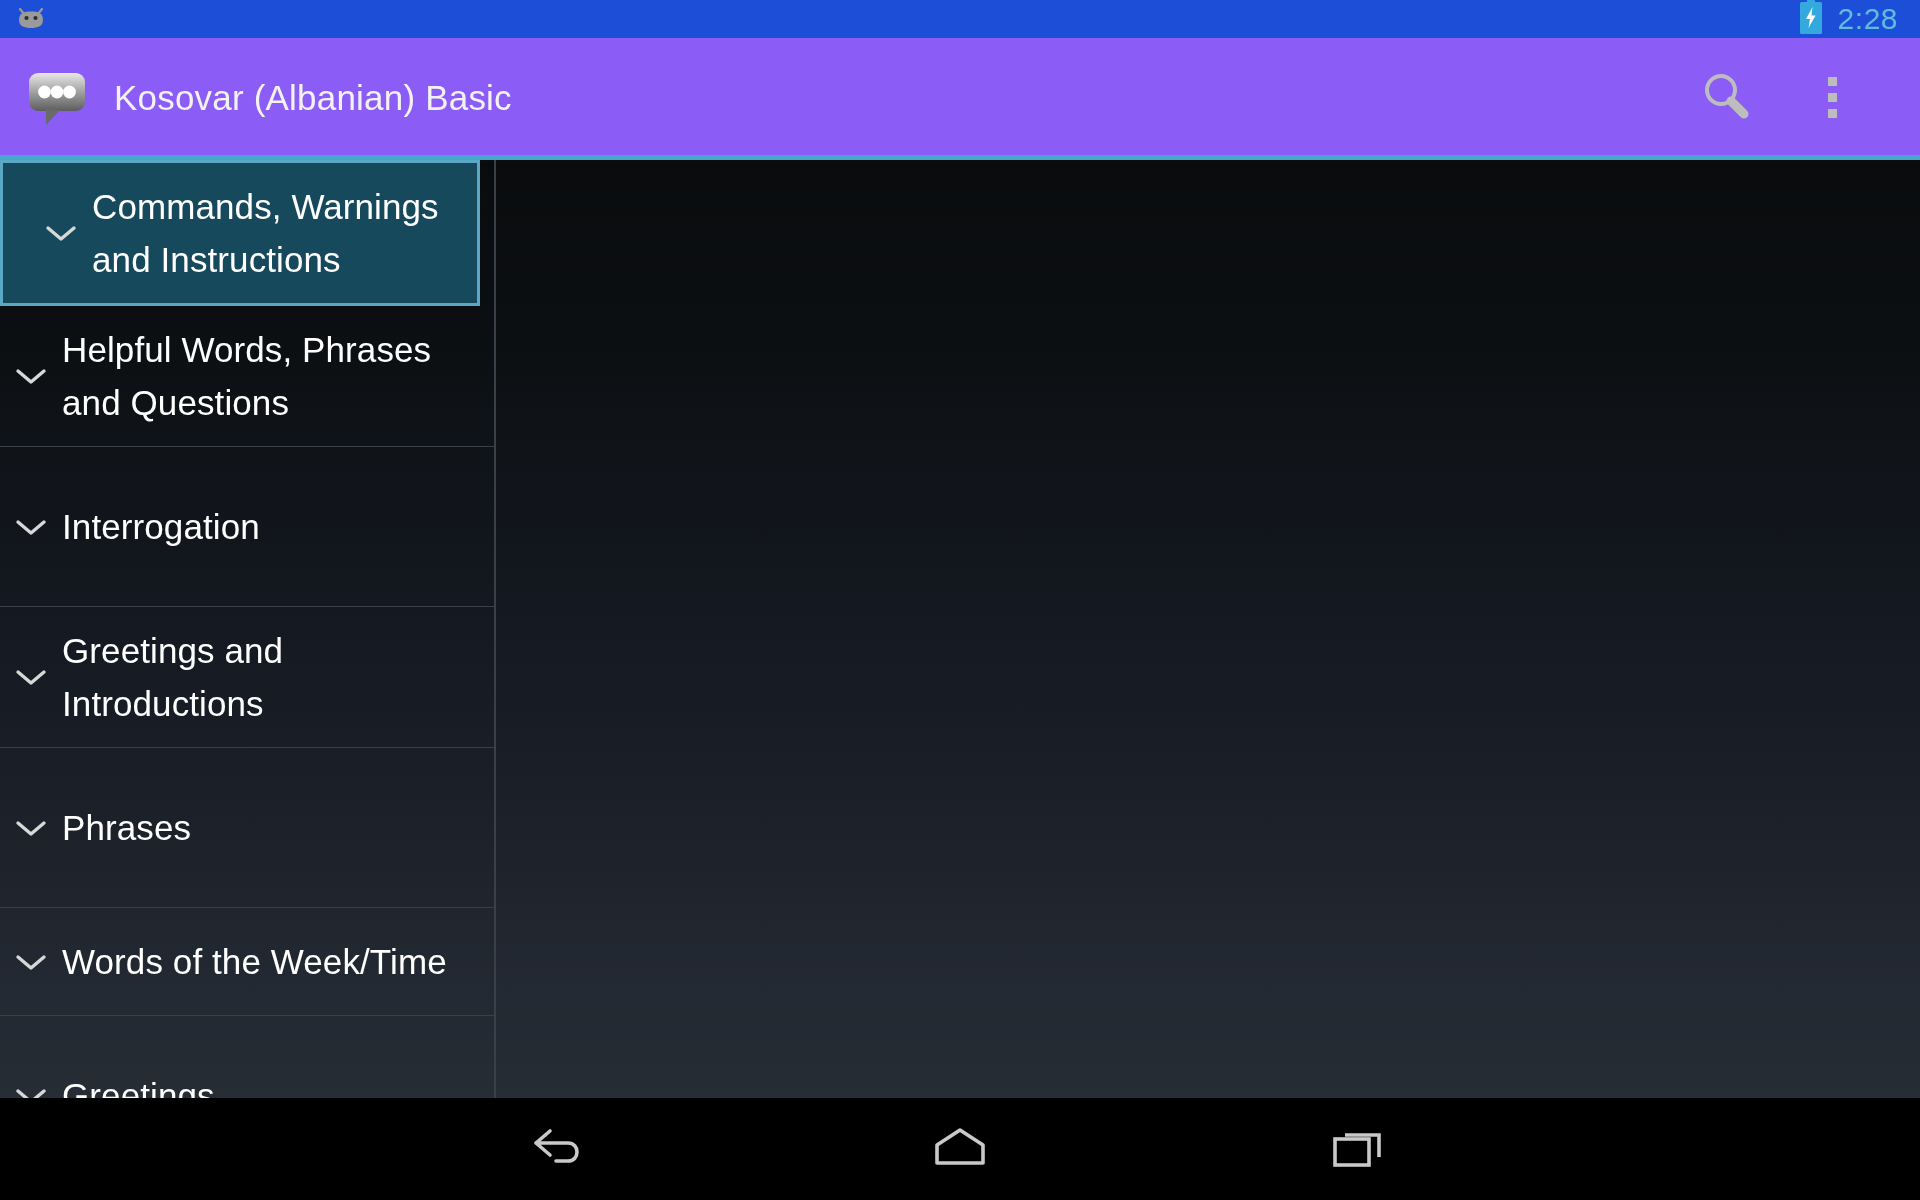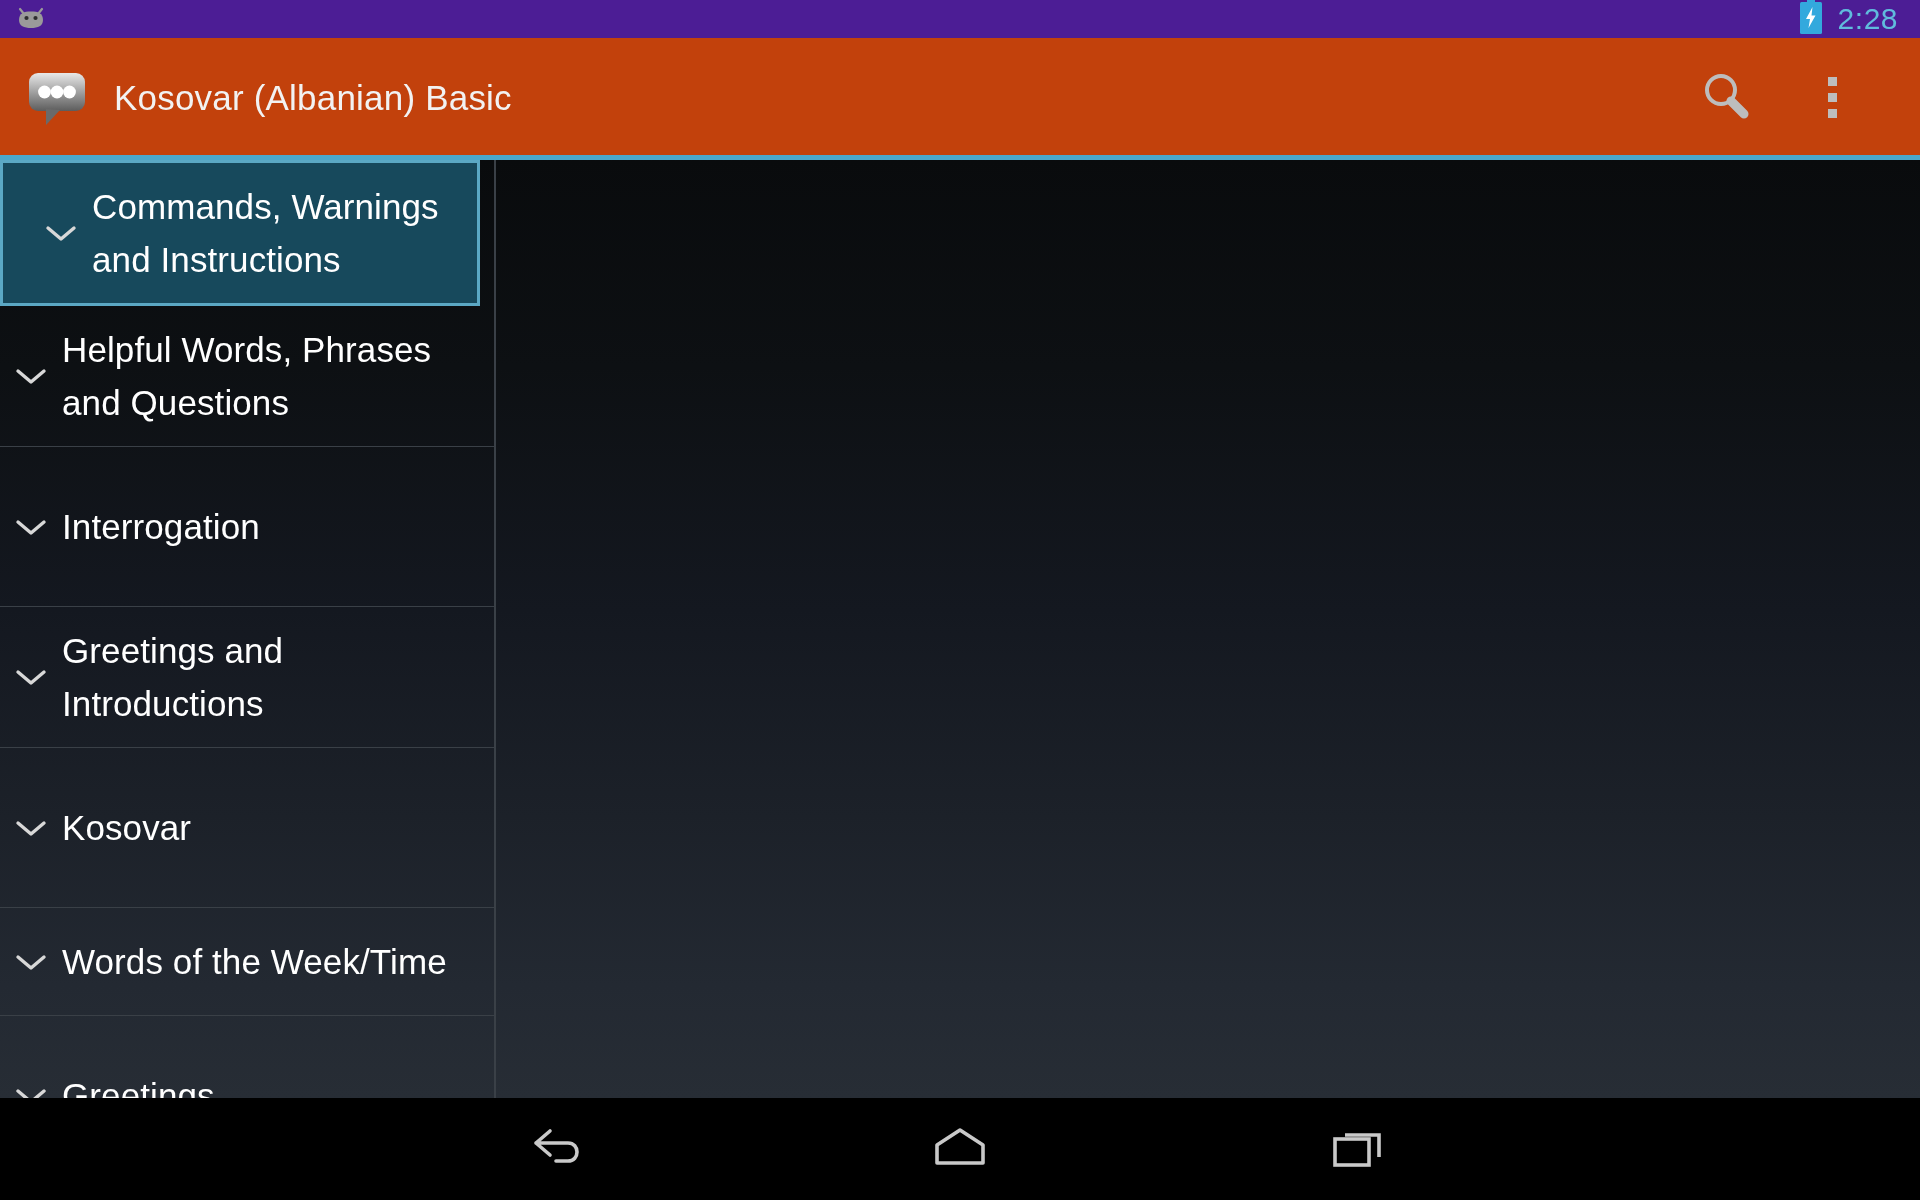--- a/index.html
+++ b/index.html
@@ -4,30 +4,30 @@
 <style>
   * { margin:0; padding:0; box-sizing:border-box; }
   html,body { width:1920px; height:1200px; background:#000; overflow:hidden; }
   body { font-family:"Liberation Sans","DejaVu Sans",sans-serif; }
 
   #screen { position:relative; width:1920px; height:1200px; background:#000; }
 
   
   .statusbar{
     position:absolute; left:0; top:0; width:1920px; height:38px;
-    background:#4c1d95; display:flex; align-items:center;
+    background:#1d4ed8; display:flex; align-items:center;
   }
   .sb-left{ margin-left:14px; display:flex; align-items:center; }
   .sb-right{ margin-left:auto; margin-right:22px; display:flex; align-items:center; gap:14px;}
   .sb-time{ color:#60bcdd; font-size:30px; letter-spacing:0.5px; line-height:1; }
 
   
   .actionbar{
     position:absolute; left:0; top:38px; width:1920px; height:119px;
-    background:#c2410c; display:flex; align-items:center;
+    background:#8b5cf6; display:flex; align-items:center;
   }
   .ab-icon{ margin-left:26px; width:62px; height:62px; position:relative; flex:0 0 auto;}
   .ab-title{
     margin-left:26px; color:#f2f2f2; font-size:35px; letter-spacing:0.2px;
     white-space:nowrap;
   }
   .ab-actions{ margin-left:auto; display:flex; align-items:center; }
   .ab-btn{ width:96px; height:119px; display:flex; align-items:center; justify-content:center; }
   .ab-btn.search{ margin-right:10px; }
   .ab-btn.more{ margin-right:40px; }
@@ -203,21 +203,21 @@
           </span>
           <span class="label">Greetings and Introductions</span>
         </div>
 
         <div class="row">
           <span class="chev">
             <svg width="34" height="20" viewBox="0 0 34 20">
               <path d="M4 5 L17 16 L30 5" fill="none" stroke="#d8d8d8" stroke-width="3.4" stroke-linecap="round" stroke-linejoin="round"></path>
             </svg>
           </span>
-          <span class="label" style="padding:53px 0;">Kosovar</span>
+          <span class="label" style="padding:53px 0;">Phrases</span>
         </div>
 
         <div class="row">
           <span class="chev">
             <svg width="34" height="20" viewBox="0 0 34 20">
               <path d="M4 5 L17 16 L30 5" fill="none" stroke="#d8d8d8" stroke-width="3.4" stroke-linecap="round" stroke-linejoin="round"></path>
             </svg>
           </span>
           <span class="label" style="padding:27px 0;">Words of the Week/Time</span>
         </div>

